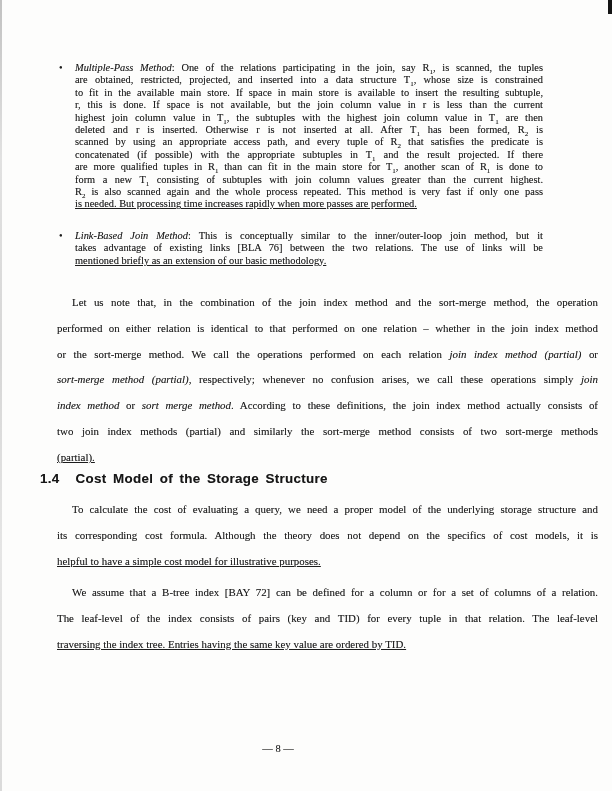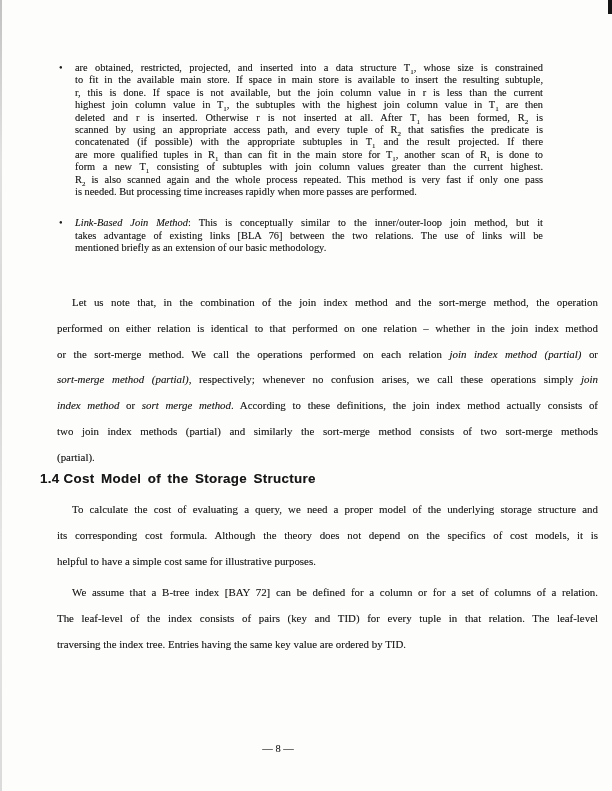--- a/index.html
+++ b/index.html
@@ -20,37 +20,37 @@
     font-size: 8.6px;
     letter-spacing: 0.35px;
     color: #222;
   }
   .bullet-list { position: absolute; left: 59px; top: 62px; width: 484px; }
   .bullet-item { display: flex; }
   .bullet-item + .bullet-item { margin-top: 19px; }
   .bullet-glyph { flex: none; width: 16px; font-size: 10.4px; line-height: 12.4px; }
   .bullet-lines { flex: 1; font-size: 10.4px; line-height: 12.4px; }
   .lines .line { text-align: justify; text-align-last: justify; }
-  .lines .line-last { text-align: right; text-align-last: left; }
+  .lines .line-last { text-align: right; text-align-last: left; text-decoration: underline; }
   .line-indent { text-indent: 15px; }
   .body-par {
     position: absolute; left: 37px; width: 541px;
     font-size: 10.9px; line-height: 25.8px; margin-left: 20px;
   }
   .p1 { top: 290px; }
   .p2 { top: 497px; }
   .p3 { top: 580px; }
   .heading {
     position: absolute; left: 40px; top: 471px;
     font-family: "Liberation Sans", sans-serif;
     font-weight: 700; font-size: 13.4px;
     letter-spacing: 0.3px; word-spacing: 2.5px;
     color: #161616;
   }
-  .heading .heading-title { margin-left: 4px; text-align: center; }
+  .heading .heading-title { margin-left: 16px; text-align: center; }
   .page-number {
     position: absolute; top: 743px; left: 0; width: 556px;
     text-align: center; font-size: 10.5px; color: #222;
   }
   sub { font-size: 7px; line-height: 0; vertical-align: -2.5px; }
   .artifact-left {
     position: absolute; left: 0; top: 0; width: 2px; height: 100%;
     background: linear-gradient(180deg, #9a9a9a, #cfcfcf 20%, #bdbdbd 45%, #d6d6d6 70%, #c4c4c4);
     opacity: 0.6;
   }
@@ -65,20 +65,21 @@
 <div class="page">
 
   <div class="artifact-left"></div>
   <div class="artifact-corner"></div>
 
 
   <div class="bullet-list">
     <div class="bullet-item">
       <span class="bullet-glyph">•</span>
       <div class="lines bullet-lines">
+          <div class="line"><i>Multiple-Pass Method</i>: One of the relations participating in the join, say R<sub>1</sub>, is scanned, the tuples</div>
           <div class="line">are obtained, restricted, projected, and inserted into a data structure T<sub>1</sub>, whose size is constrained</div>
           <div class="line">to fit in the available main store.  If space in main store is available to insert the resulting subtuple,</div>
           <div class="line">r, this is done.  If space is not available, but the join column value in r is less than the current</div>
           <div class="line">highest join column value in T<sub>1</sub>, the subtuples with the highest join column value in T<sub>1</sub> are then</div>
           <div class="line">deleted and r is inserted.  Otherwise r is not inserted at all.  After T<sub>1</sub> has been formed, R<sub>2</sub> is</div>
           <div class="line">scanned by using an appropriate access path, and every tuple of R<sub>2</sub> that satisfies the predicate is</div>
           <div class="line">concatenated (if possible) with the appropriate subtuples in T<sub>1</sub> and the result projected.  If there</div>
           <div class="line">are more qualified tuples in R<sub>1</sub> than can fit in the main store for T<sub>1</sub>, another scan of R<sub>1</sub> is done to</div>
           <div class="line">form a new T<sub>1</sub> consisting of subtuples with join column values greater than the current highest.</div>
           <div class="line">R<sub>2</sub> is also scanned again and the whole process repeated.  This method is very fast if only one pass</div>
@@ -105,21 +106,21 @@
       <div class="line line-last">(partial).</div>
     </div>
 
   <div class="heading">
     <span>1.4</span><span class="heading-title">Cost Model of the Storage Structure</span>
   </div>
 
   <div class="lines body-par p2">
       <div class="line line-indent">To calculate the cost of evaluating a query, we need a proper model of the underlying storage structure and</div>
       <div class="line">its corresponding cost formula.  Although the theory does not depend on the specifics of cost models, it is</div>
-      <div class="line line-last">helpful to have a simple cost same for illustrative purposes.</div>
+      <div class="line line-last">helpful to have a simple cost model for illustrative purposes.</div>
     </div>
 
   <div class="lines body-par p3">
       <div class="line line-indent">We assume that a B-tree index [BAY 72] can be defined for a column or for a set of columns of a relation.</div>
       <div class="line">The leaf-level of the index consists of pairs (key and TID) for every tuple in that relation.  The leaf-level</div>
       <div class="line line-last">traversing the index tree.  Entries having the same key value are ordered by TID.</div>
     </div>
 
   <div class="page-number">— 8 —</div>
 

